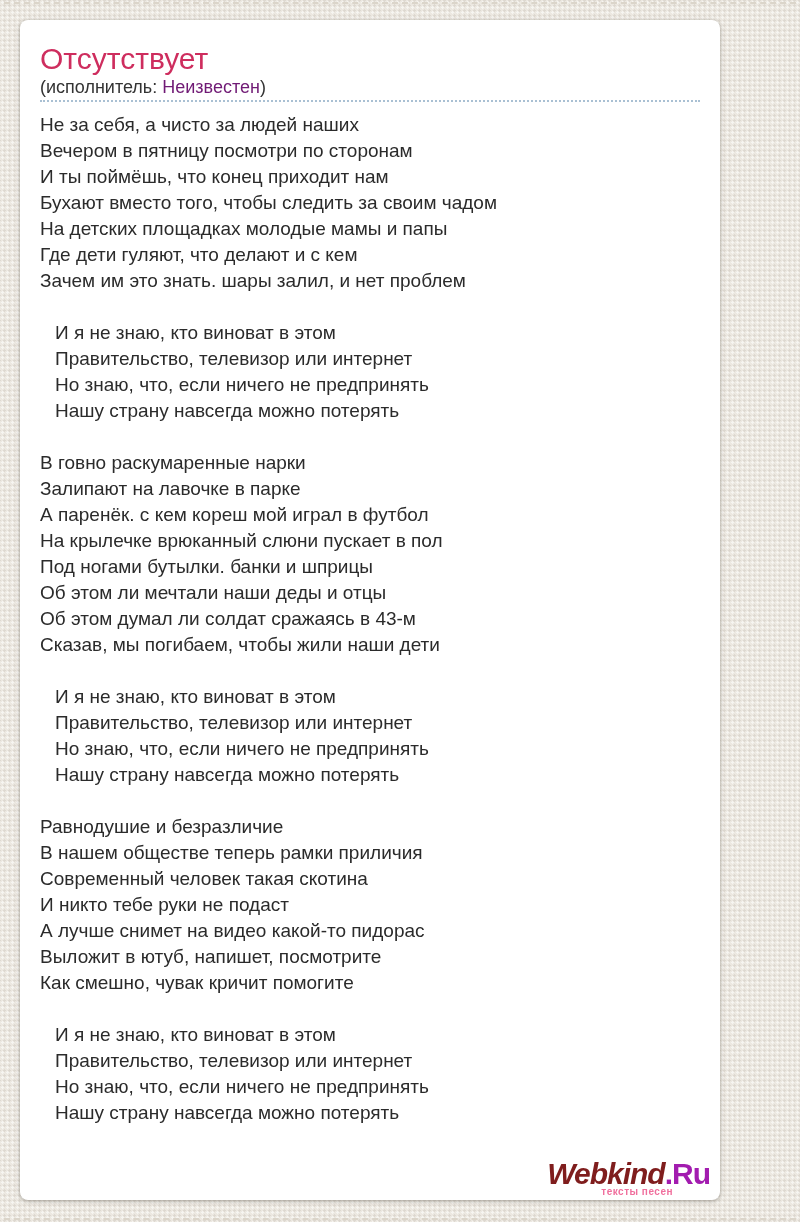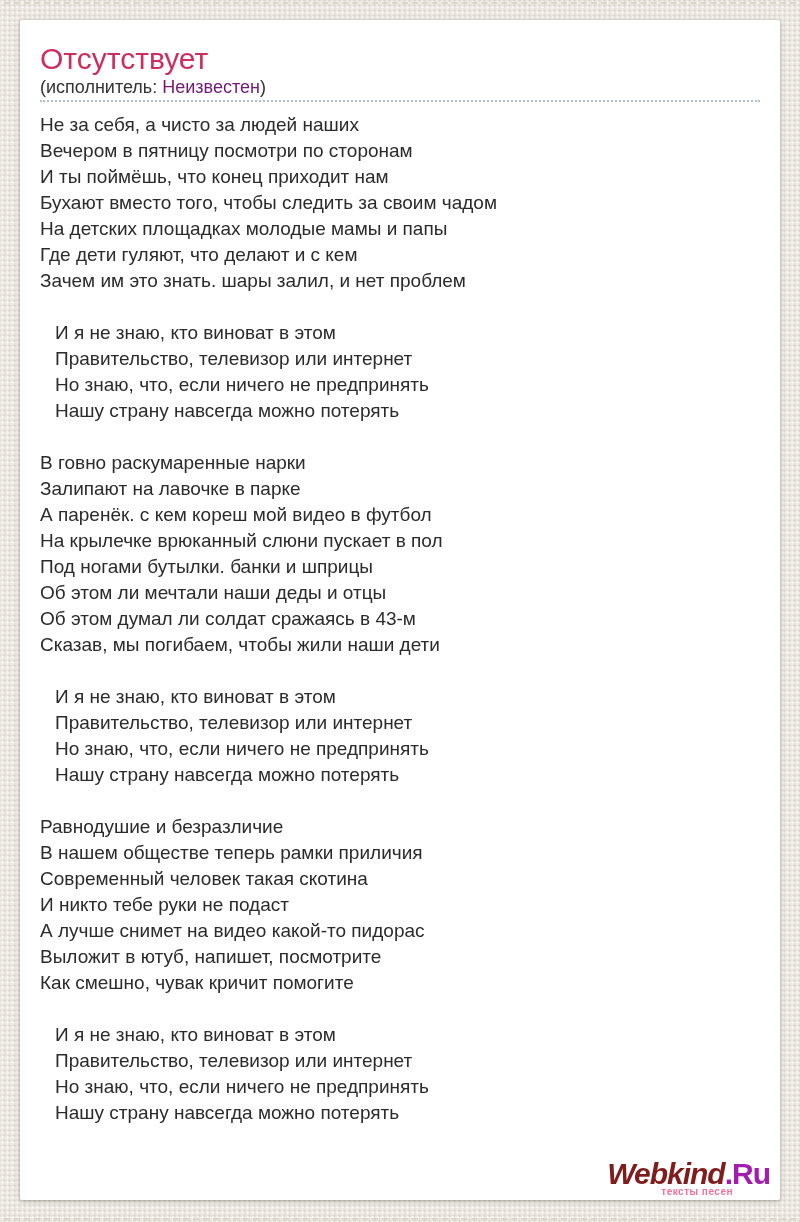--- a/index.html
+++ b/index.html
@@ -27,25 +27,25 @@
     height: 0;
     border-top: 2px dashed #dbd5ca;
   }
   .edge-dashes.top { top: 2px; }
   .edge-dashes.bottom { top: 1218px; }
 
   .card {
     position: absolute;
     left: 20px;
     top: 20px;
-    width: 760px;
+    width: 700px;
     height: 1180px;
     box-sizing: border-box;
     background: #ffffff;
-    border-radius: 2px;
+    border-radius: 8px;
     box-shadow: 0 1px 4px rgba(100, 95, 85, 0.55);
   }
   .card-content {
     padding: 24px 20px 0 20px;
   }
   h1.song-title {
     margin: 0 0 3px 0;
     font-size: 30px;
     line-height: 30px;
     font-weight: 400;
@@ -124,21 +124,21 @@
         </div>
         <div class="stanza chorus">
           <div class="lyric-line">И я не знаю, кто виноват в этом</div>
           <div class="lyric-line">Правительство, телевизор или интернет</div>
           <div class="lyric-line">Но знаю, что, если ничего не предпринять</div>
           <div class="lyric-line">Нашу страну навсегда можно потерять</div>
         </div>
         <div class="stanza verse">
           <div class="lyric-line">В говно раскумаренные нарки</div>
           <div class="lyric-line">Залипают на лавочке в парке</div>
-          <div class="lyric-line">А паренёк. с кем кореш мой видео в футбол</div>
+          <div class="lyric-line">А паренёк. с кем кореш мой играл в футбол</div>
           <div class="lyric-line">На крылечке врюканный слюни пускает в пол</div>
           <div class="lyric-line">Под ногами бутылки. банки и шприцы</div>
           <div class="lyric-line">Об этом ли мечтали наши деды и отцы</div>
           <div class="lyric-line">Об этом думал ли солдат сражаясь в 43-м</div>
           <div class="lyric-line">Сказав, мы погибаем, чтобы жили наши дети</div>
         </div>
         <div class="stanza chorus">
           <div class="lyric-line">И я не знаю, кто виноват в этом</div>
           <div class="lyric-line">Правительство, телевизор или интернет</div>
           <div class="lyric-line">Но знаю, что, если ничего не предпринять</div>

